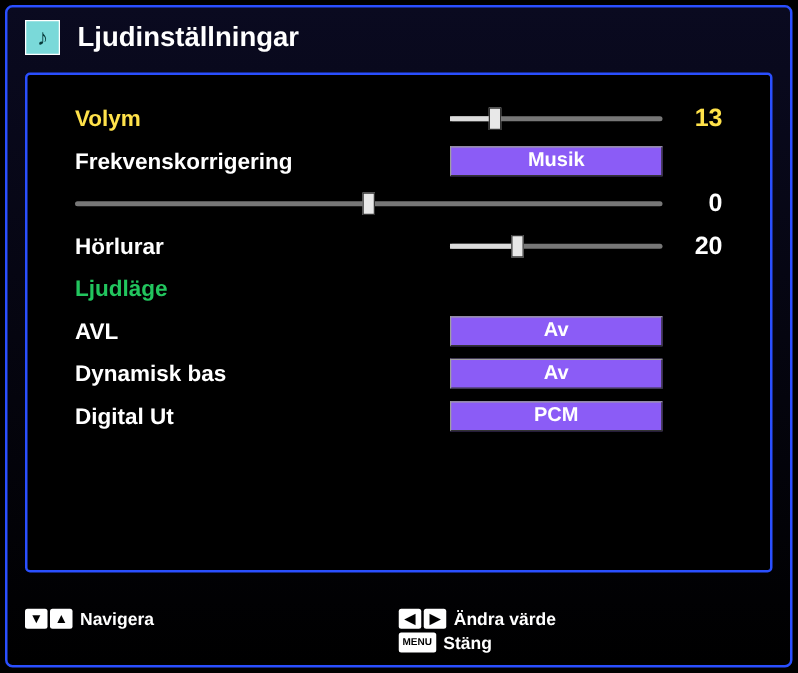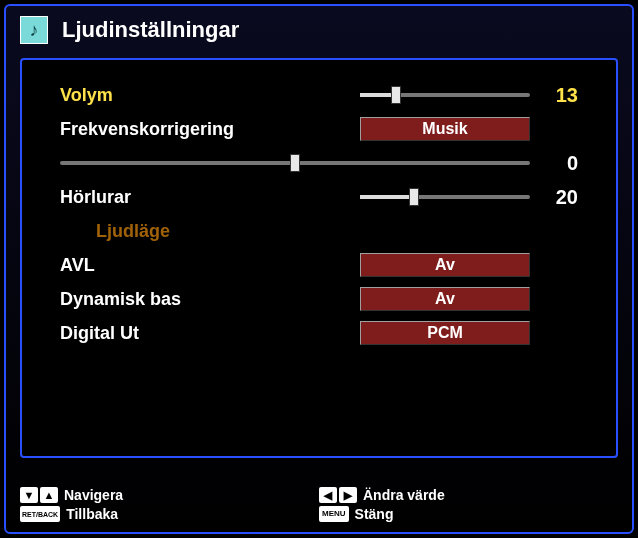--- a/index.html
+++ b/index.html
@@ -52,21 +52,21 @@
     align-items: center;
     height: 34px;
   }
   .row-label {
     flex: 0 0 300px;
     font-size: 18px;
     font-weight: bold;
     color: #fff;
   }
   .row-label.selected { color: #ffe24a; }
-  .row-label.disabled { color: #a16207; margin-left: 36px; }
+  .row-label.disabled { color: #22c55e; }
   .row-control {
     flex: 1;
     display: flex;
     align-items: center;
   }
   .slider {
     flex: 1;
     position: relative;
     height: 24px;
     display: flex;
@@ -96,21 +96,21 @@
     width: 48px;
     text-align: right;
     font-size: 20px;
     font-weight: bold;
     padding-left: 6px;
   }
   .slider-value.selected { color: #ffe24a; }
   .select-box {
     flex: 1;
     height: 24px;
-    background: #7f1d1d;
+    background: #8b5cf6;
     border-top: 1px solid #a0a0a0;
     border-left: 1px solid #a0a0a0;
     border-right: 1px solid #333;
     border-bottom: 1px solid #333;
     display: flex;
     align-items: center;
     justify-content: center;
     font-size: 16px;
     font-weight: bold;
     color: #fff;
@@ -240,24 +240,20 @@
         <span class="key-group">
           <span class="key">
               <span class="arrow">▼</span>
             </span>
           <span class="key">
               <span class="arrow">▲</span>
             </span>
         </span>
         <span>Navigera</span>
       </div>
-      <div class="hint">
-        <span class="key" style="font-size:7px; padding:1px 2px;">RET/BACK</span>
-        <span>Tillbaka</span>
-      </div>
     </div>
     <div class="footer-col">
       <div class="hint">
         <span class="key-group">
           <span class="key">
               <span class="arrow">◀</span>
             </span>
           <span class="key">
               <span class="arrow">▶</span>
             </span>

